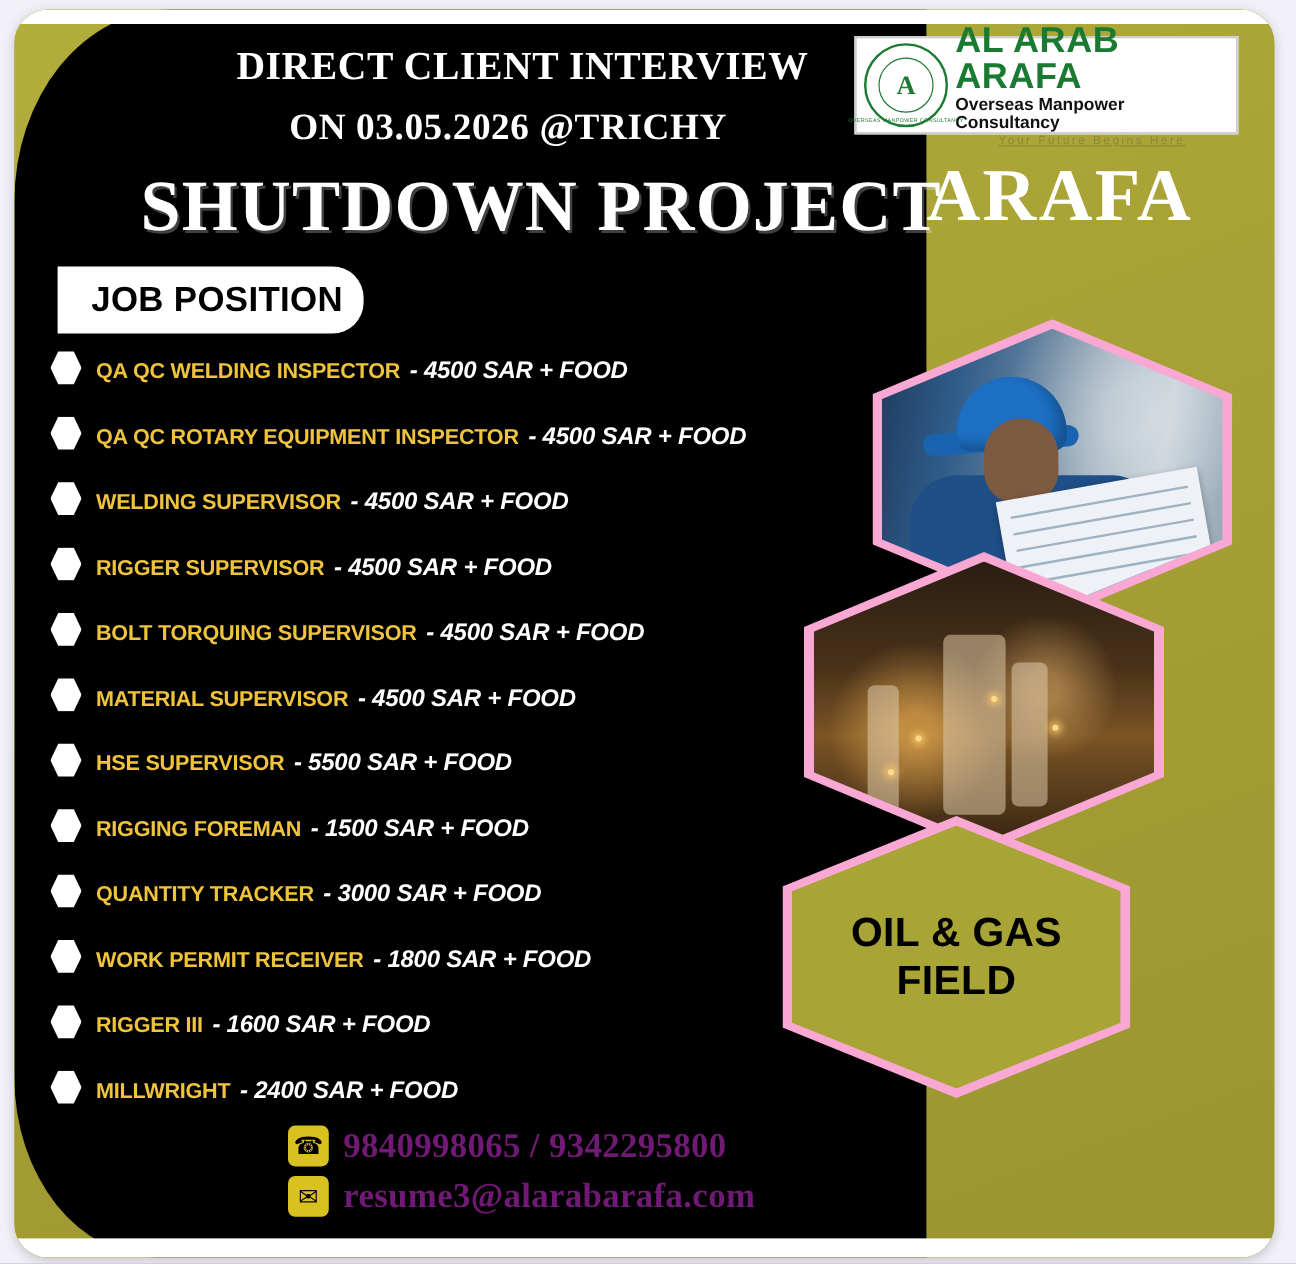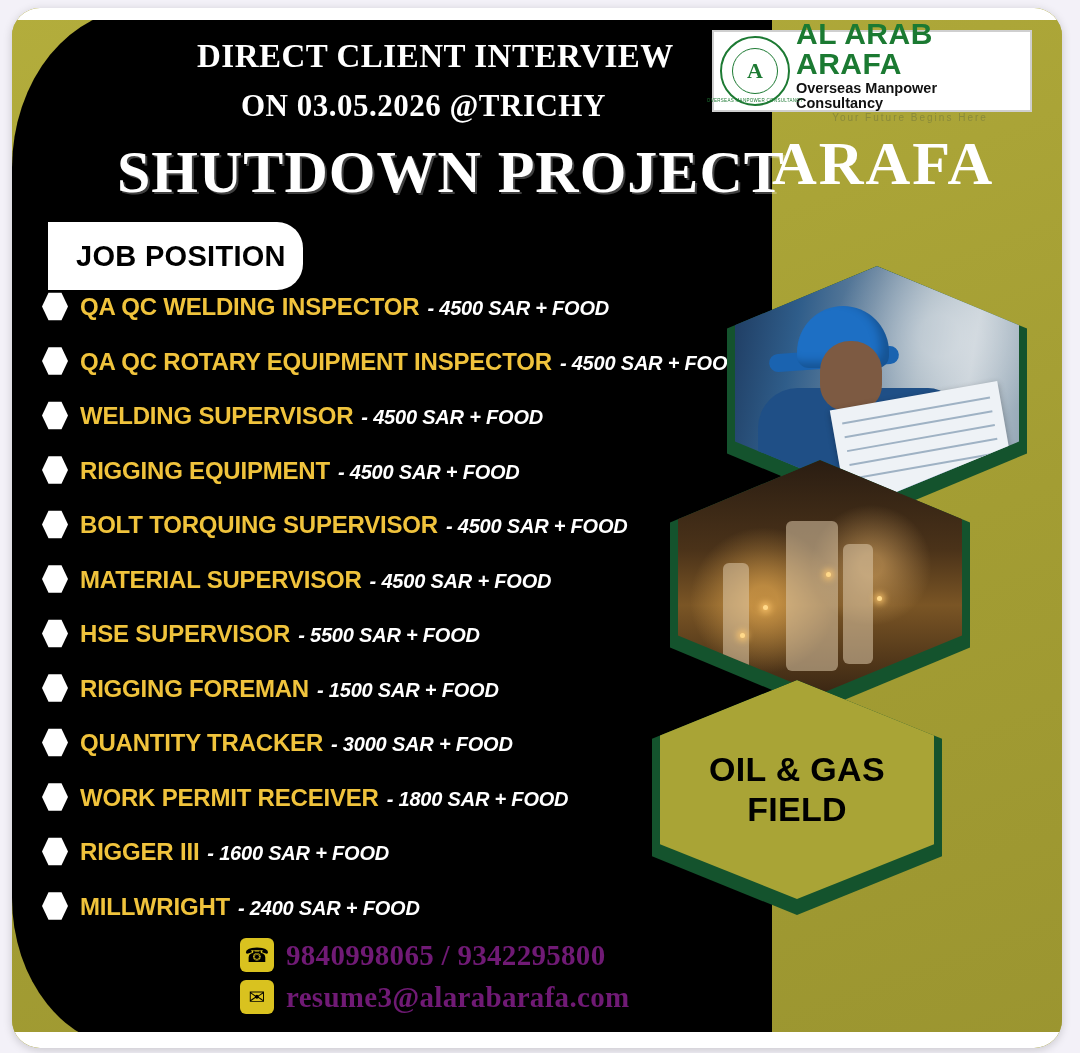--- a/index.html
+++ b/index.html
@@ -132,20 +132,21 @@
     font-size: 14.5px;
     color: #111;
     margin-top: 2px;
   }
   .logo-tag {
     font-size: 10px;
     color: #8a8a3a;
     margin-top: 3px;
     letter-spacing: 2px;
     text-align: center;
+    text-decoration: underline;
   }
 
   
   .hdr1 {
     position: absolute;
     left: 185px;
     top: 30px;
     color: #ffffff;
     font-family: "Liberation Serif", serif;
     font-weight: bold;
@@ -189,21 +190,21 @@
     letter-spacing: 2px;
     white-space: nowrap;
   }
 
   
   .jobtab {
     position: absolute;
     left: 36px;
     top: 214px;
     width: 255px;
-    height: 68px;
+    height: 56px;
     background: #ffffff;
     border-top-right-radius: 26px;
     border-bottom-right-radius: 26px;
     display: flex;
     align-items: center;
     padding-left: 28px;
     box-sizing: border-box;
   }
   .jobtab span {
     font-weight: bold;
@@ -231,21 +232,21 @@
     background: #ffffff;
     clip-path: polygon(25% 3%, 75% 3%, 100% 50%, 75% 97%, 25% 97%, 0% 50%);
     flex: none;
     margin-right: 12px;
     position: relative;
     top: 6px;
   }
   .jobtitle {
     color: #f0c33c;
     font-weight: bold;
-    font-size: 24px;
+    font-size: 18px;
     letter-spacing: -.2px;
   }
   .jobsal {
     color: #ffffff;
     font-weight: bold;
     font-size: 20px;
     margin-left: 8px;
     letter-spacing: -.2px;
     font-style: italic;
   }
@@ -280,22 +281,23 @@
     font-weight: bold;
     font-size: 29px;
     letter-spacing: .3px;
     white-space: nowrap;
   }
 
   
   .hex {
     position: absolute;
     clip-path: polygon(50% 0%, 100% 25%, 100% 75%, 50% 100%, 0% 75%, 0% 25%);
-    background: #14532d;
-    display: flex;
+    background: #f9a8d4;
+    display: flex;
+    align-items: center;
     justify-content: center;
   }
   .hex-inner {
     width: calc(100% - 16px);
     height: calc(100% - 16px);
     clip-path: polygon(50% 0%, 100% 25%, 100% 75%, 50% 100%, 0% 75%, 0% 25%);
     overflow: hidden;
     position: relative;
   }
   .hex1 { left: 715px; top: 258px; width: 300px; height: 250px; }
@@ -452,21 +454,21 @@
         <div class="jobtitle">QA QC ROTARY EQUIPMENT INSPECTOR</div>
         <div class="jobsal">- 4500 SAR + FOOD</div>
       </div>
       <div class="jobrow">
         <div class="hexbullet"></div>
         <div class="jobtitle">WELDING SUPERVISOR</div>
         <div class="jobsal">- 4500 SAR + FOOD</div>
       </div>
       <div class="jobrow">
         <div class="hexbullet"></div>
-        <div class="jobtitle">RIGGING EQUIPMENT</div>
+        <div class="jobtitle">RIGGER SUPERVISOR</div>
         <div class="jobsal">- 4500 SAR + FOOD</div>
       </div>
       <div class="jobrow">
         <div class="hexbullet"></div>
         <div class="jobtitle">BOLT TORQUING SUPERVISOR</div>
         <div class="jobsal">- 4500 SAR + FOOD</div>
       </div>
       <div class="jobrow">
         <div class="hexbullet"></div>
         <div class="jobtitle">MATERIAL SUPERVISOR</div>

